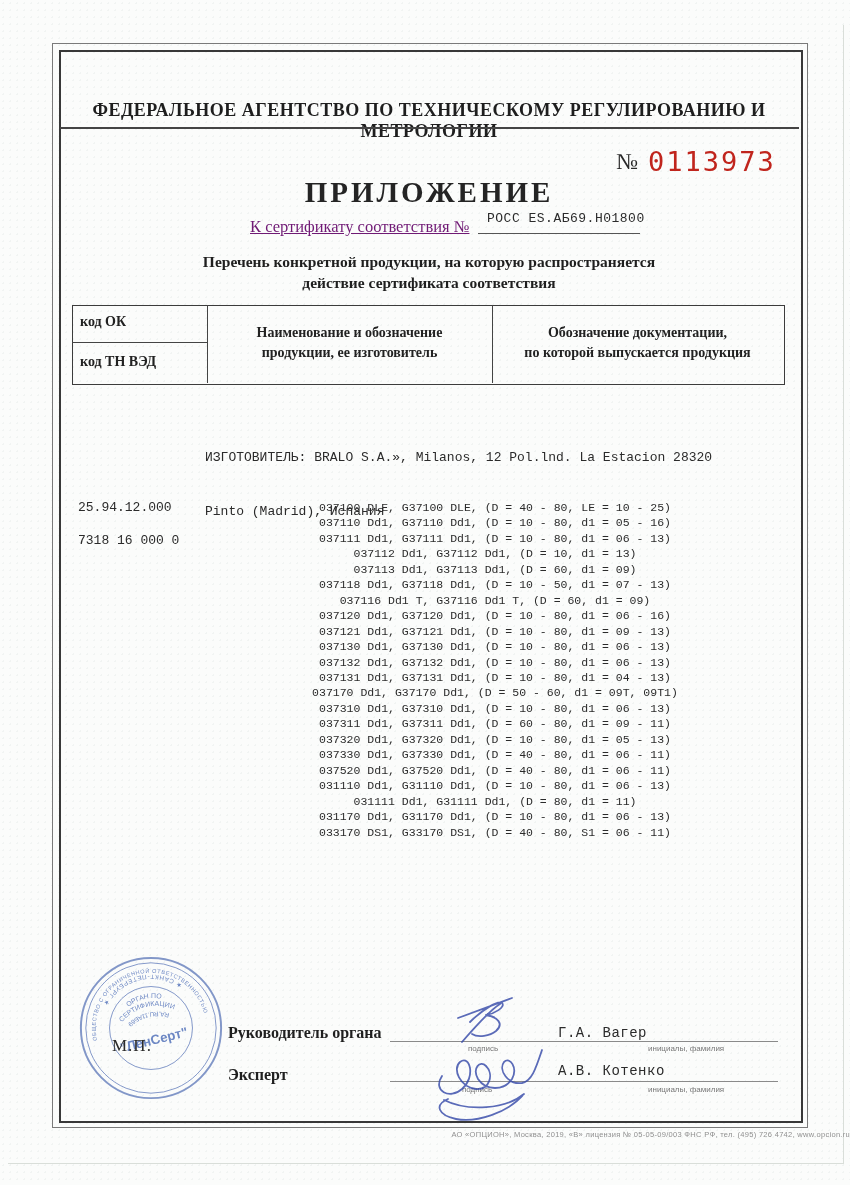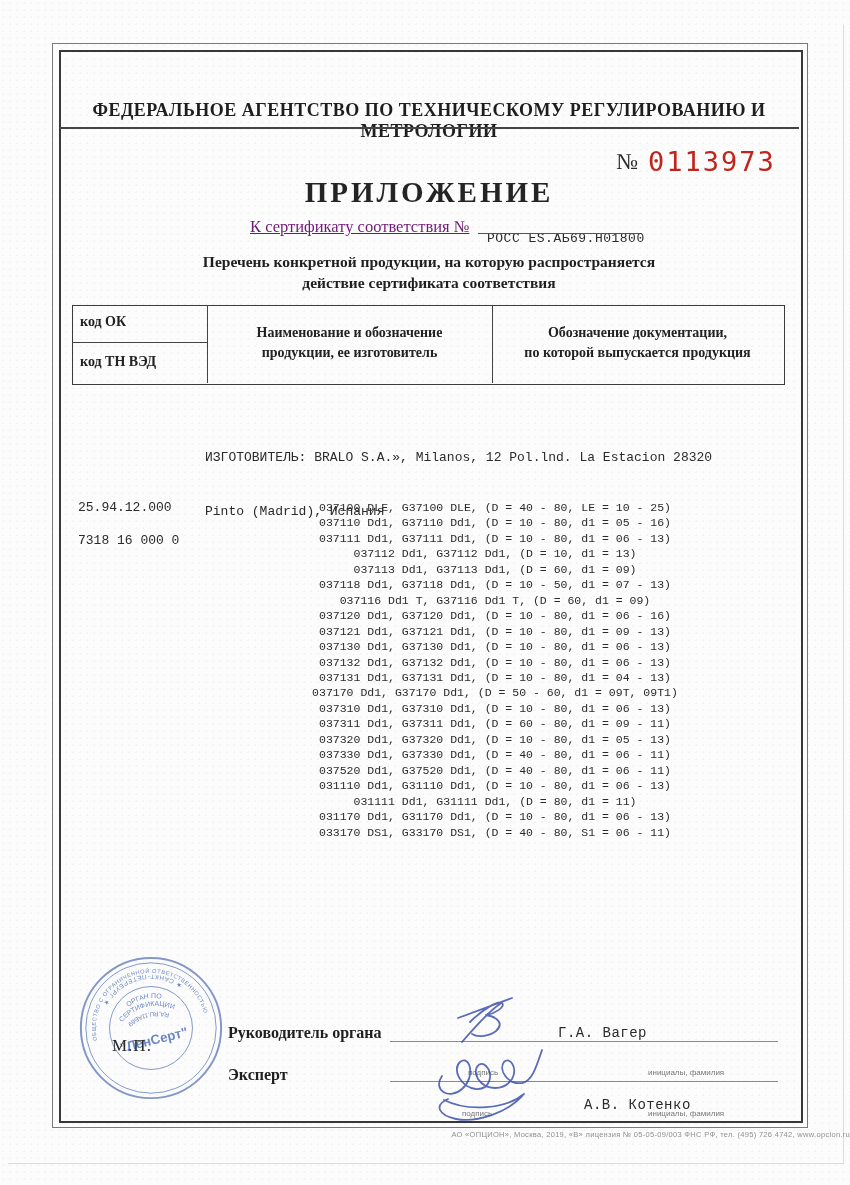--- a/index.html
+++ b/index.html
@@ -18,31 +18,31 @@
   .vline{position:absolute;background:#444;width:1px;}
   .center{text-align:center;}
   .sys-title{font-weight:bold;font-size:26px;letter-spacing:5px;color:#1e1e1e;}
   .agency{font-weight:bold;font-size:18px;letter-spacing:0.5px;color:#1e1e1e;}
   .num-sign{font-size:23px;color:#2a2a2a;}
   .num-red{font-family:"DejaVu Sans Mono","Liberation Mono",monospace;
            font-size:27px;letter-spacing:2px;color:#c0251d;}
   .app-title{font-weight:bold;font-size:29px;letter-spacing:3px;color:#242424;}
   .cert-label{font-size:16.5px;color:#701a75;text-decoration:underline;}
   .mono{font-family:"Liberation Mono","DejaVu Sans Mono",monospace;color:#2b2b2b;}
-  .cert-num{font-size:13px;letter-spacing:0.5px;margin-top:20px;}
+  .cert-num{font-size:13px;letter-spacing:0.5px;}
   .subtitle{font-weight:bold;font-size:15.5px;color:#1f1f1f;}
   .tbl-border{position:absolute;border:1.2px solid #3c3c3c;}
   .th{font-weight:bold;font-size:14px;color:#222;line-height:20px;}
   .body-mono{font-size:13px;line-height:18px;white-space:pre;}
   .products{font-size:11.5px;line-height:15.45px;white-space:pre;}
   .code{font-size:13px;}
   .role{font-weight:bold;font-size:16px;color:#1f1f1f;}
   .sig-line{position:absolute;background:#8a8a8a;height:1px;}
   .caption{font-family:"Liberation Sans","DejaVu Sans",sans-serif;
-           font-size:8px;color:#777;margin-top:24px;}
+           font-size:8px;color:#777;}
   .name{font-size:14px;letter-spacing:0.5px;}
   .mp{font-size:17px;color:#2a2a2a;letter-spacing:1px;}
   .footer{font-family:"Liberation Sans","DejaVu Sans",sans-serif;
           font-size:7.5px;color:#8f8f8f;letter-spacing:0.3px;text-align:right;}
 </style>
 </head>
 <body>
 
 <div class="page">
   <div class="paper"></div>
@@ -141,21 +141,21 @@
   <div class="abs role" style="left:228px;top:1024px;">Руководитель органа</div>
   <div class="sig-line" style="left:390px;top:1041px;width:220px;"></div>
   <div class="abs caption" style="left:468px;top:1044px;">подпись</div>
   <div class="abs mono name" style="left:558px;top:1025px;">Г.А. Вагер</div>
   <div class="sig-line" style="left:556px;top:1041px;width:222px;"></div>
   <div class="abs caption" style="left:648px;top:1044px;">инициалы, фамилия</div>
 
   <div class="abs role" style="left:228px;top:1066px;">Эксперт</div>
   <div class="sig-line" style="left:390px;top:1081px;width:220px;"></div>
   <div class="abs caption" style="left:462px;top:1085px;">подпись</div>
-  <div class="abs mono name" style="left:584px;top:1063px;margin-top:34px;">А.В. Котенко</div>
+  <div class="abs mono name" style="left:558px;top:1063px;">А.В. Котенко</div>
   <div class="sig-line" style="left:556px;top:1081px;width:222px;"></div>
   <div class="abs caption" style="left:648px;top:1085px;">инициалы, фамилия</div>
 
   <svg class="abs" style="left:420px;top:990px;" width="170" height="135" viewBox="0 0 170 135">
     <g stroke="#3347a8" stroke-width="1.8" fill="none" opacity="0.8" stroke-linecap="round" stroke-linejoin="round">
       <path d="M 42,52 C 55,37 70,20 80,14 M 50,32 C 62,20 78,10 82,13 C 86,17 74,24 66,25 C 78,27 84,34 76,41 C 70,46 58,48 52,44 M 38,28 L 92,8"></path>
       <path d="M 22,86 C 12,101 30,110 42,99 C 56,87 50,64 40,72 C 32,79 40,97 56,99 C 70,100 74,84 66,76 C 60,70 52,78 58,89 C 66,101 84,101 92,89 C 98,78 90,66 84,72 C 78,80 88,95 102,93 C 112,91 116,78 122,60 M 24,110 C 48,122 86,119 104,104 C 88,123 56,133 36,129 C 18,125 14,115 28,109"></path>
     </g>
   </svg>
 

